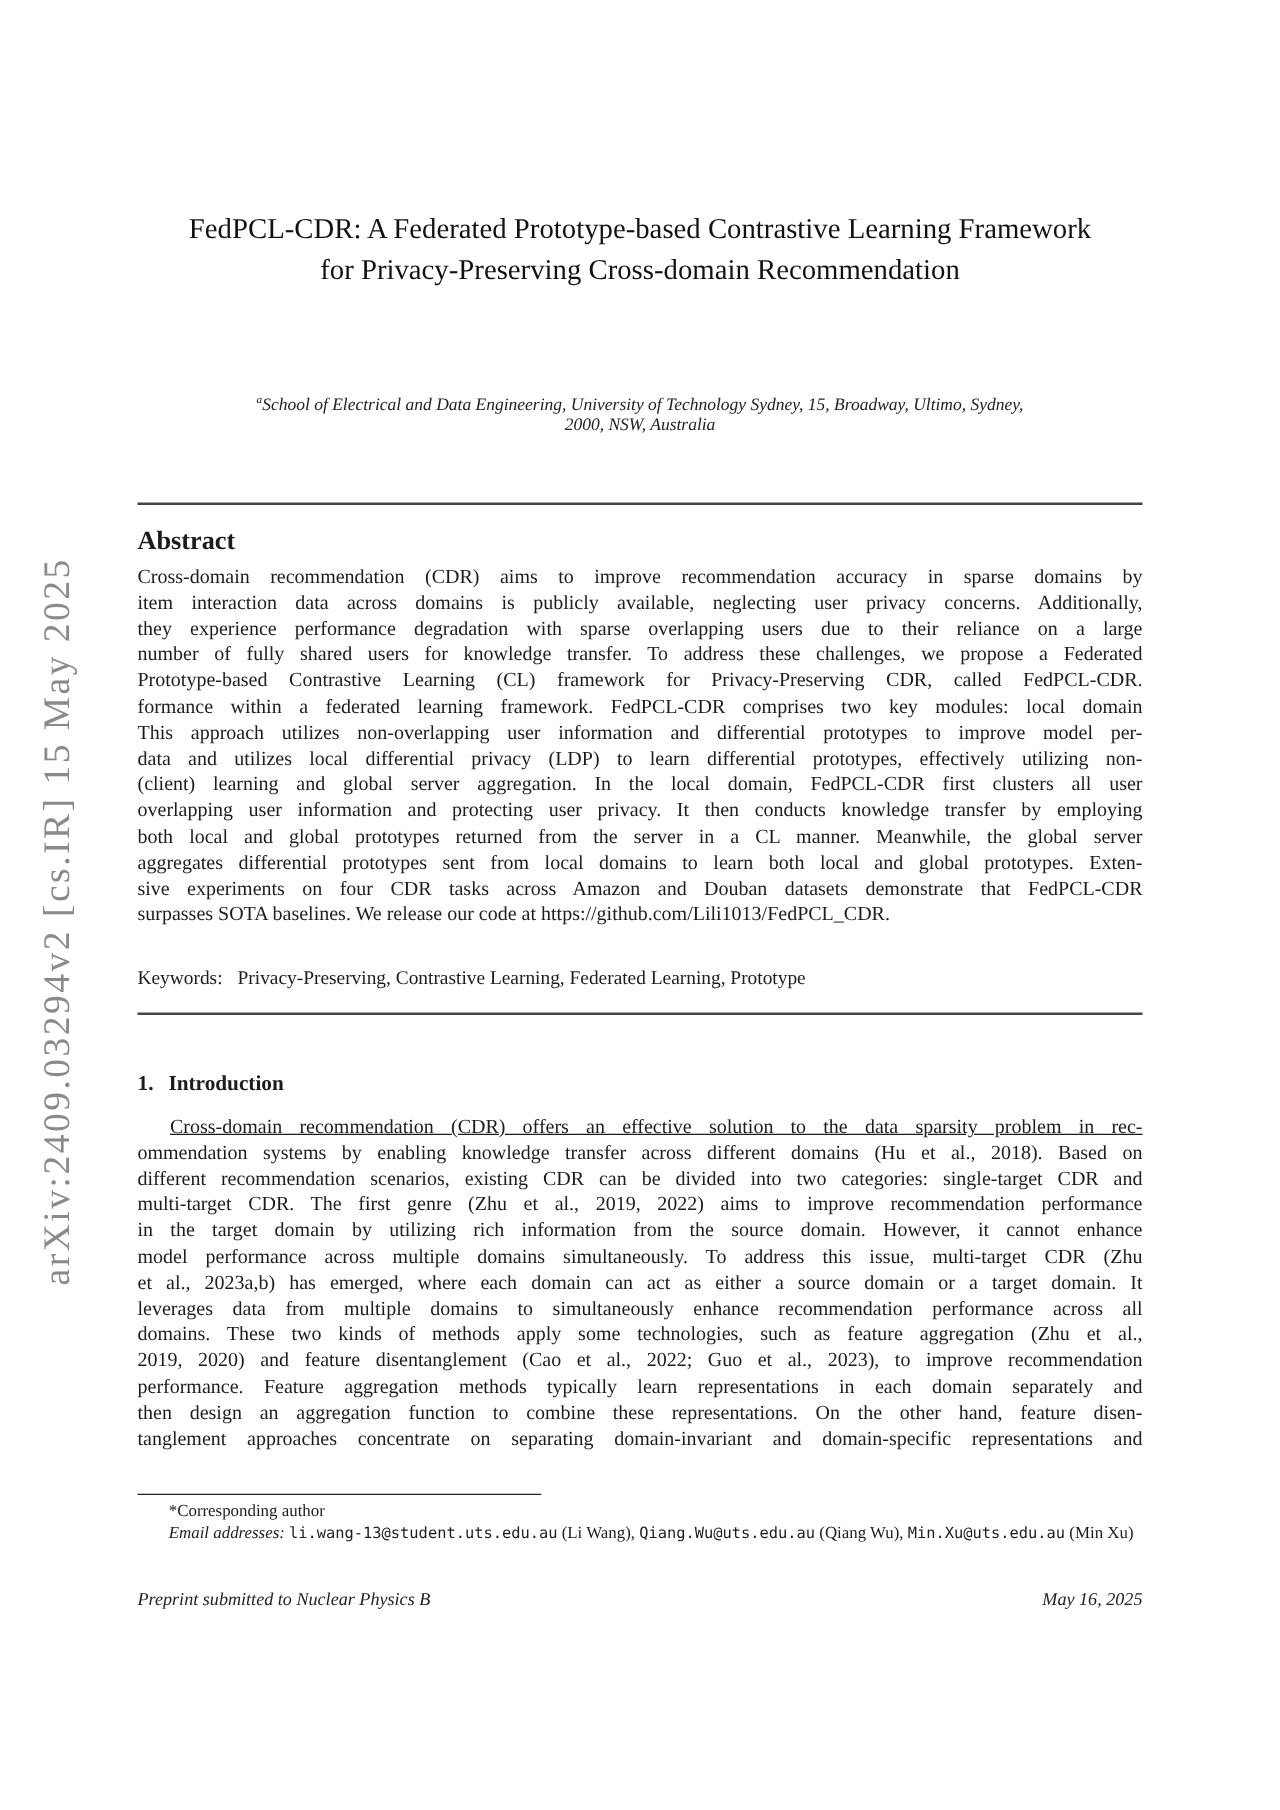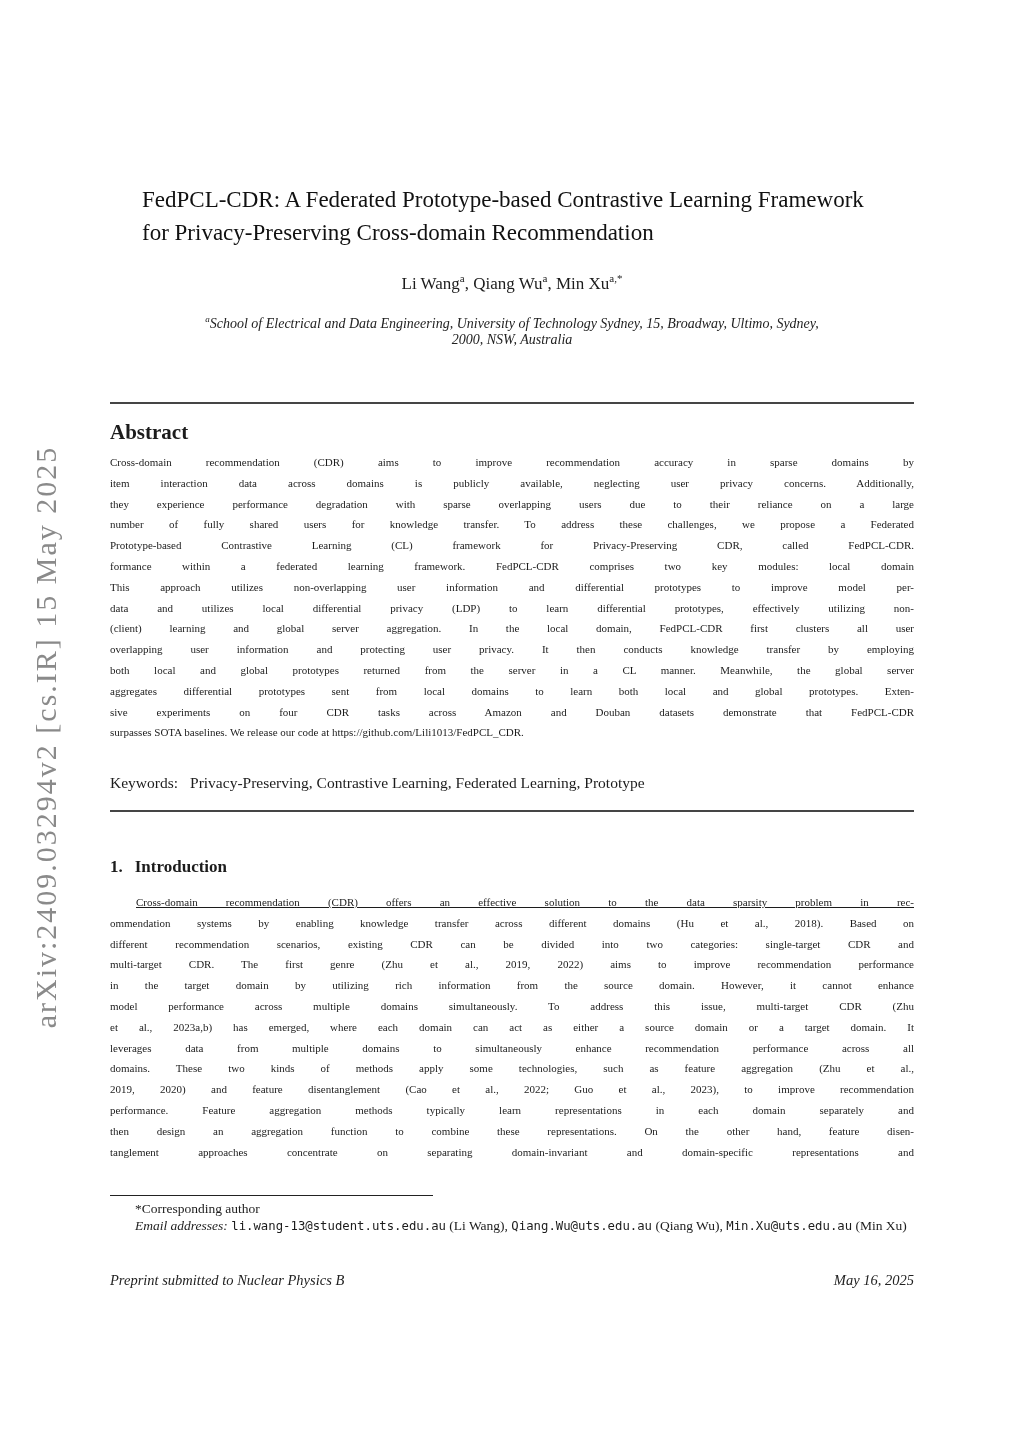--- a/index.html
+++ b/index.html
@@ -20,37 +20,37 @@
   .stamp-anchor { position: absolute; left: 46px; top: 737px; width: 0; height: 0; }
   .stamp-anchor span {
     display: inline-block;
     white-space: nowrap;
     transform: translate(-50%, -50%) rotate(-90deg);
     font-size: 30px;
     letter-spacing: 2px;
     color: #8a8a8a;
   }
 
-  .title-wrap { top: 183px; text-align: left; }
+  .title-wrap { top: 166px; text-align: center; }
   .title-inner { max-width: 740px; margin: 0 auto; font-size: 23px; line-height: 33px; color: #111; }
 
   .authors { top: 272px; text-align: center; font-size: 17px; }
   .authors sup { font-size: 11px; }
 
   .affil { top: 311px; text-align: center; font-style: italic; font-size: 14px; line-height: 16px; color: #222; }
   .affil-inner { max-width: 620px; margin: 0 auto; }
   .affil sup { font-size: 9px; font-style: italic; }
 
   .rule { border: none; border-top: 2px solid #454545; margin: 0; }
   .rule1 { top: 402px; }
   .rule2 { top: 810px; }
 
   .abs-heading { top: 420px; font-weight: bold; font-size: 21px; }
 
-  .bodytext { font-size: 11px; line-height: 20.8px; }
+  .bodytext { font-size: 16px; line-height: 20.8px; }
   .abstract-body { top: 452px; }
   .intro-body { top: 892px; }
 
   .jline { text-align: justify; text-align-last: justify; }
   .para-end .jline:last-child { text-align: left; text-align-last: left; }
   .indent-first .jline:first-child { text-indent: 26px; text-decoration: underline; }
 
   .keywords { top: 774px; font-size: 15.5px; }
   .kw-label { margin-right: 12px; }
 
@@ -73,21 +73,20 @@
 <div class="page">
 
   <div class="stamp-anchor">
     <span>arXiv:2409.03294v2 [cs.IR] 15 May 2025</span>
   </div>
 
   <div class="abs col title-wrap">
     <div class="title-inner">FedPCL-CDR: A Federated Prototype-based Contrastive Learning Framework for Privacy-Preserving Cross-domain Recommendation</div>
   </div>
 
-  <div class="abs col authors"><span><span>Li Wang</span><sup>a</sup><span>, </span></span><span><span>Qiang Wu</span><sup>a</sup><span>, </span></span><span><span>Min Xu</span><sup>a,*</sup><span></span></span></div>
 
   <div class="abs col affil">
     <div class="affil-inner"><sup>a</sup><span>School of Electrical and Data Engineering, University of Technology Sydney, 15, Broadway, Ultimo, Sydney, 2000, NSW, Australia</span></div>
   </div>
 
   <hr class="abs col rule rule1">
 
   <div class="abs col abs-heading">Abstract</div>
 
   <div class="abs col bodytext abstract-body para-end">

